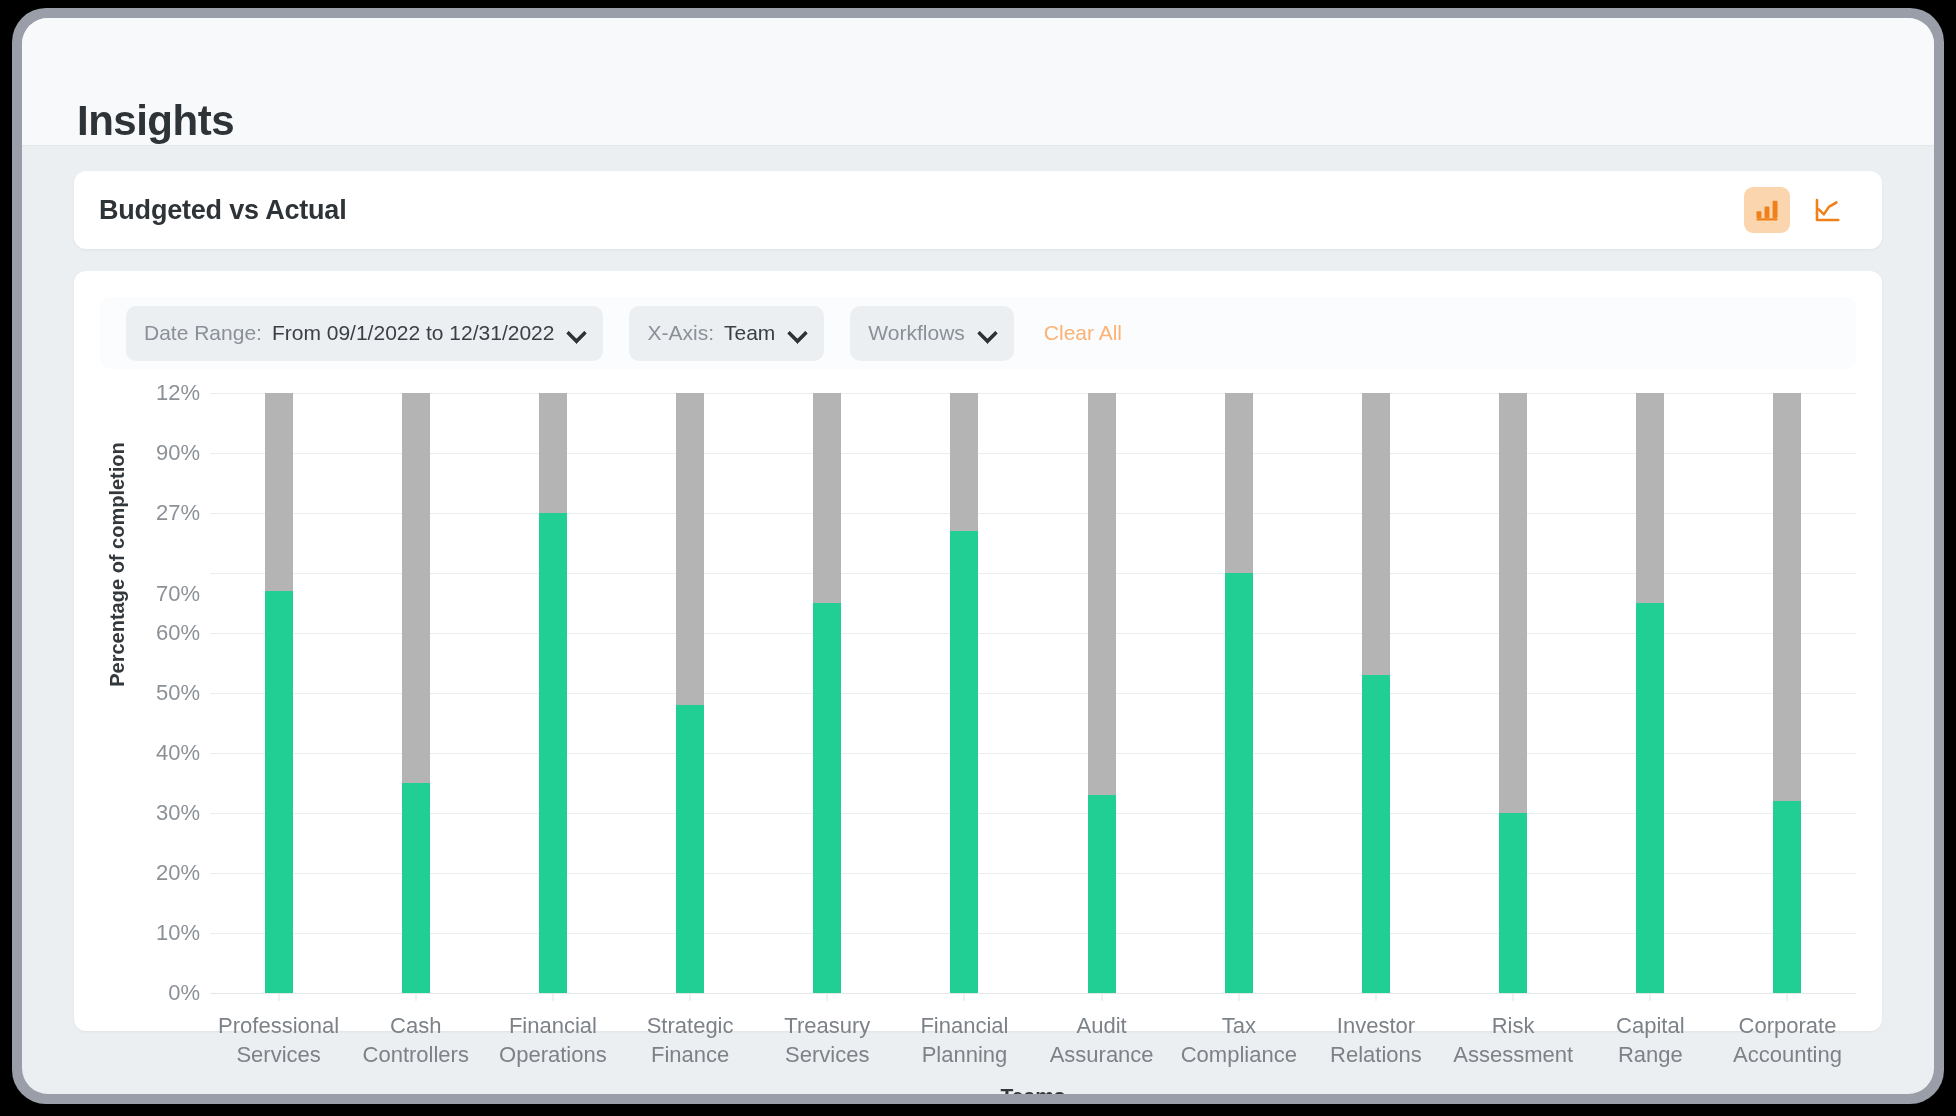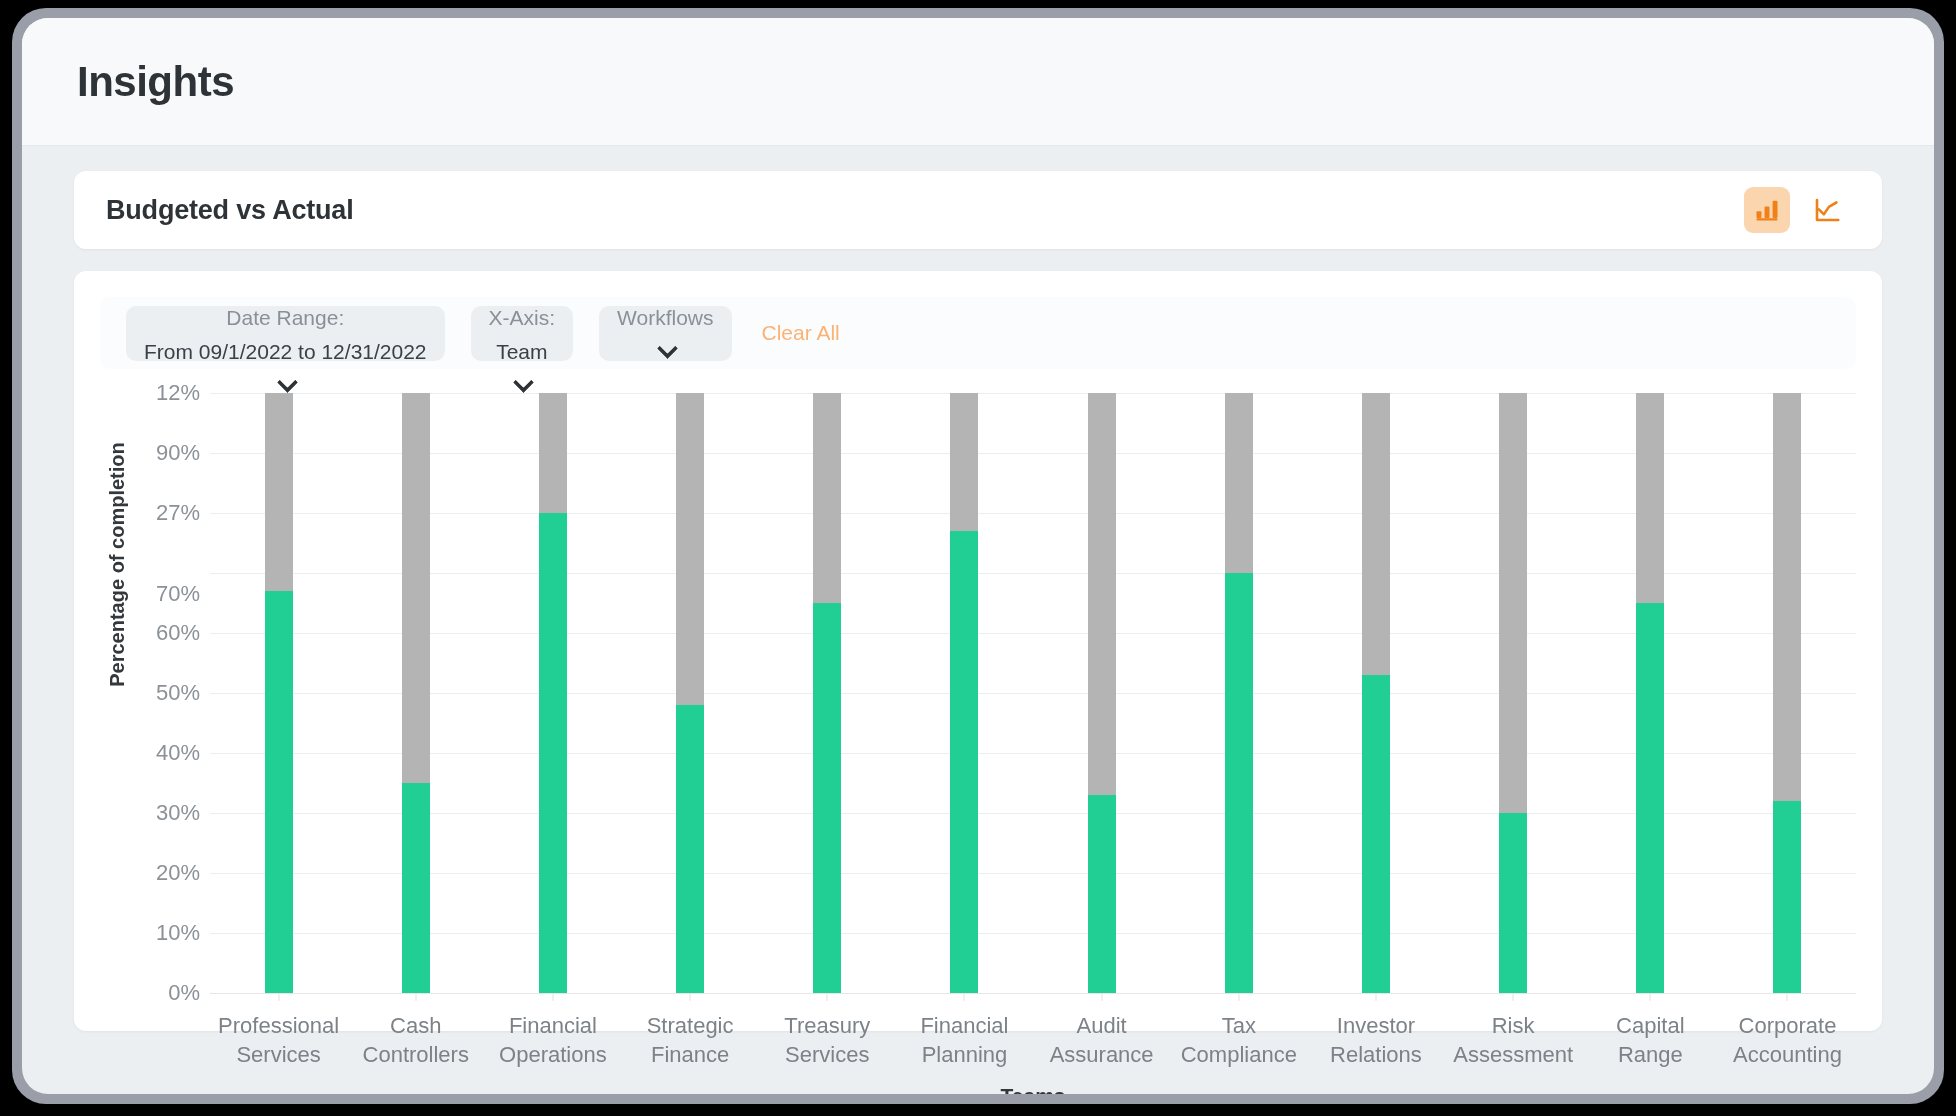--- a/index.html
+++ b/index.html
@@ -30,21 +30,21 @@
     border-radius: 26px;
     overflow: hidden;
     position: relative;
   }
 
   
   #app-header {
     height: 128px;
     background: #f7f9fa;
     display: flex;
-    align-items: center;
+    align-items: flex-end;
     padding: 0 55px;
     border-bottom: 1px solid #e4e8ea;
   }
   #page-title {
     font-size: 42px;
     font-weight: bold;
     color: #2e3338;
     letter-spacing: -0.5px;
   }
 
@@ -54,21 +54,21 @@
   }
 
   
   #chart-title-card {
     background: #ffffff;
     border-radius: 12px;
     height: 78px;
     display: flex;
     align-items: center;
     justify-content: space-between;
-    padding: 0 32px 0 32px;
+    padding: 0 32px 0 25px;
     box-shadow: 0 1px 3px rgba(0,0,0,0.05);
   }
   #chart-card-title {
     font-size: 27px;
     font-weight: bold;
     color: #2e3338;
     letter-spacing: -0.2px;
   }
   #chart-type-toggle {
     display: flex;
@@ -106,21 +106,20 @@
   .filter-chip {
     background: #eceff1;
     border-radius: 10px;
     height: 55px;
     display: flex;
     align-items: center;
     gap: 10px;
     padding: 0 18px;
     cursor: pointer;
     white-space: nowrap;
-    flex-direction: column;
   }
   .chip-label { font-size: 21px; color: #8a9099; }
   .chip-value { font-size: 21px; color: #3a4047; }
   .chevron {
     width: 17px; height: 17px;
     display: inline-block;
     position: relative;
     margin-left: 4px;
   }
   .chevron::before {

